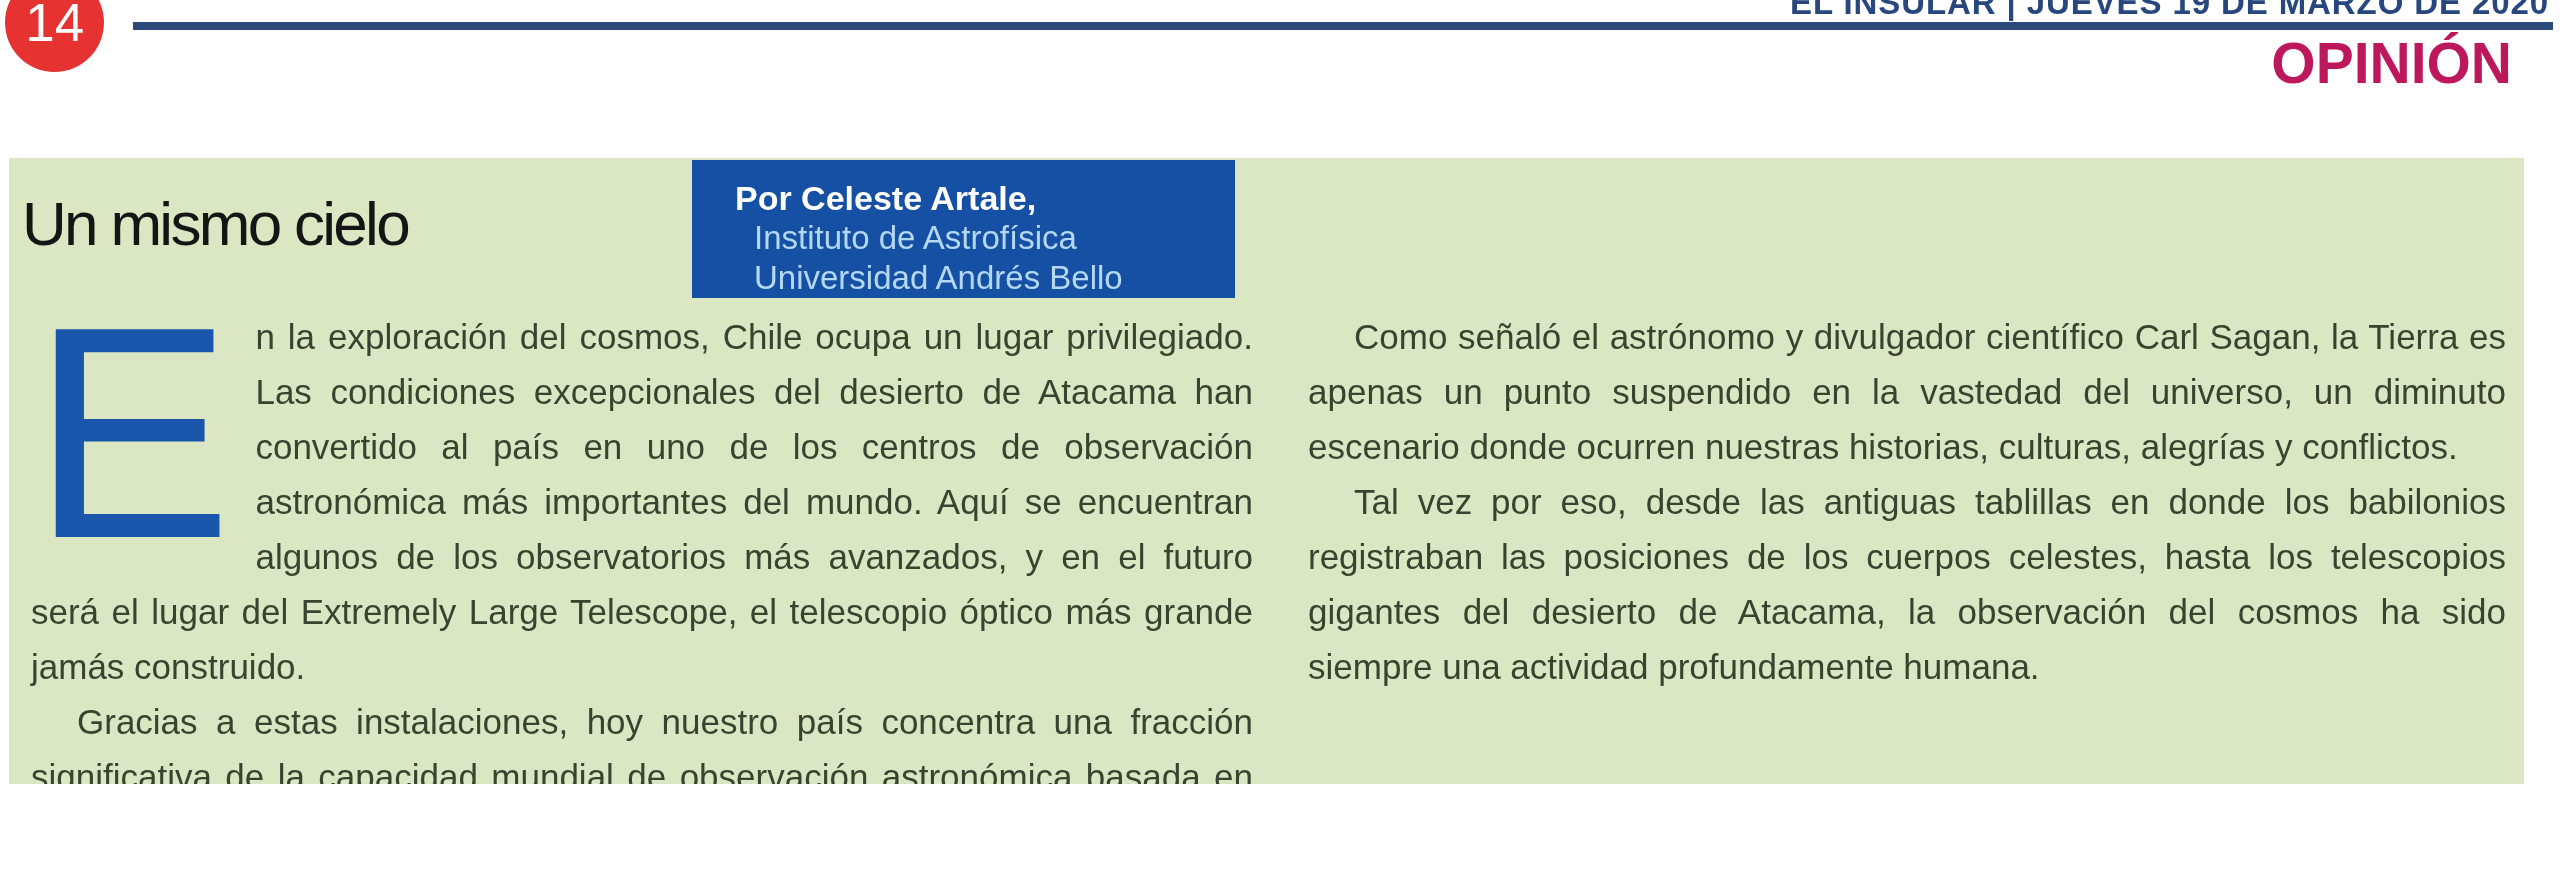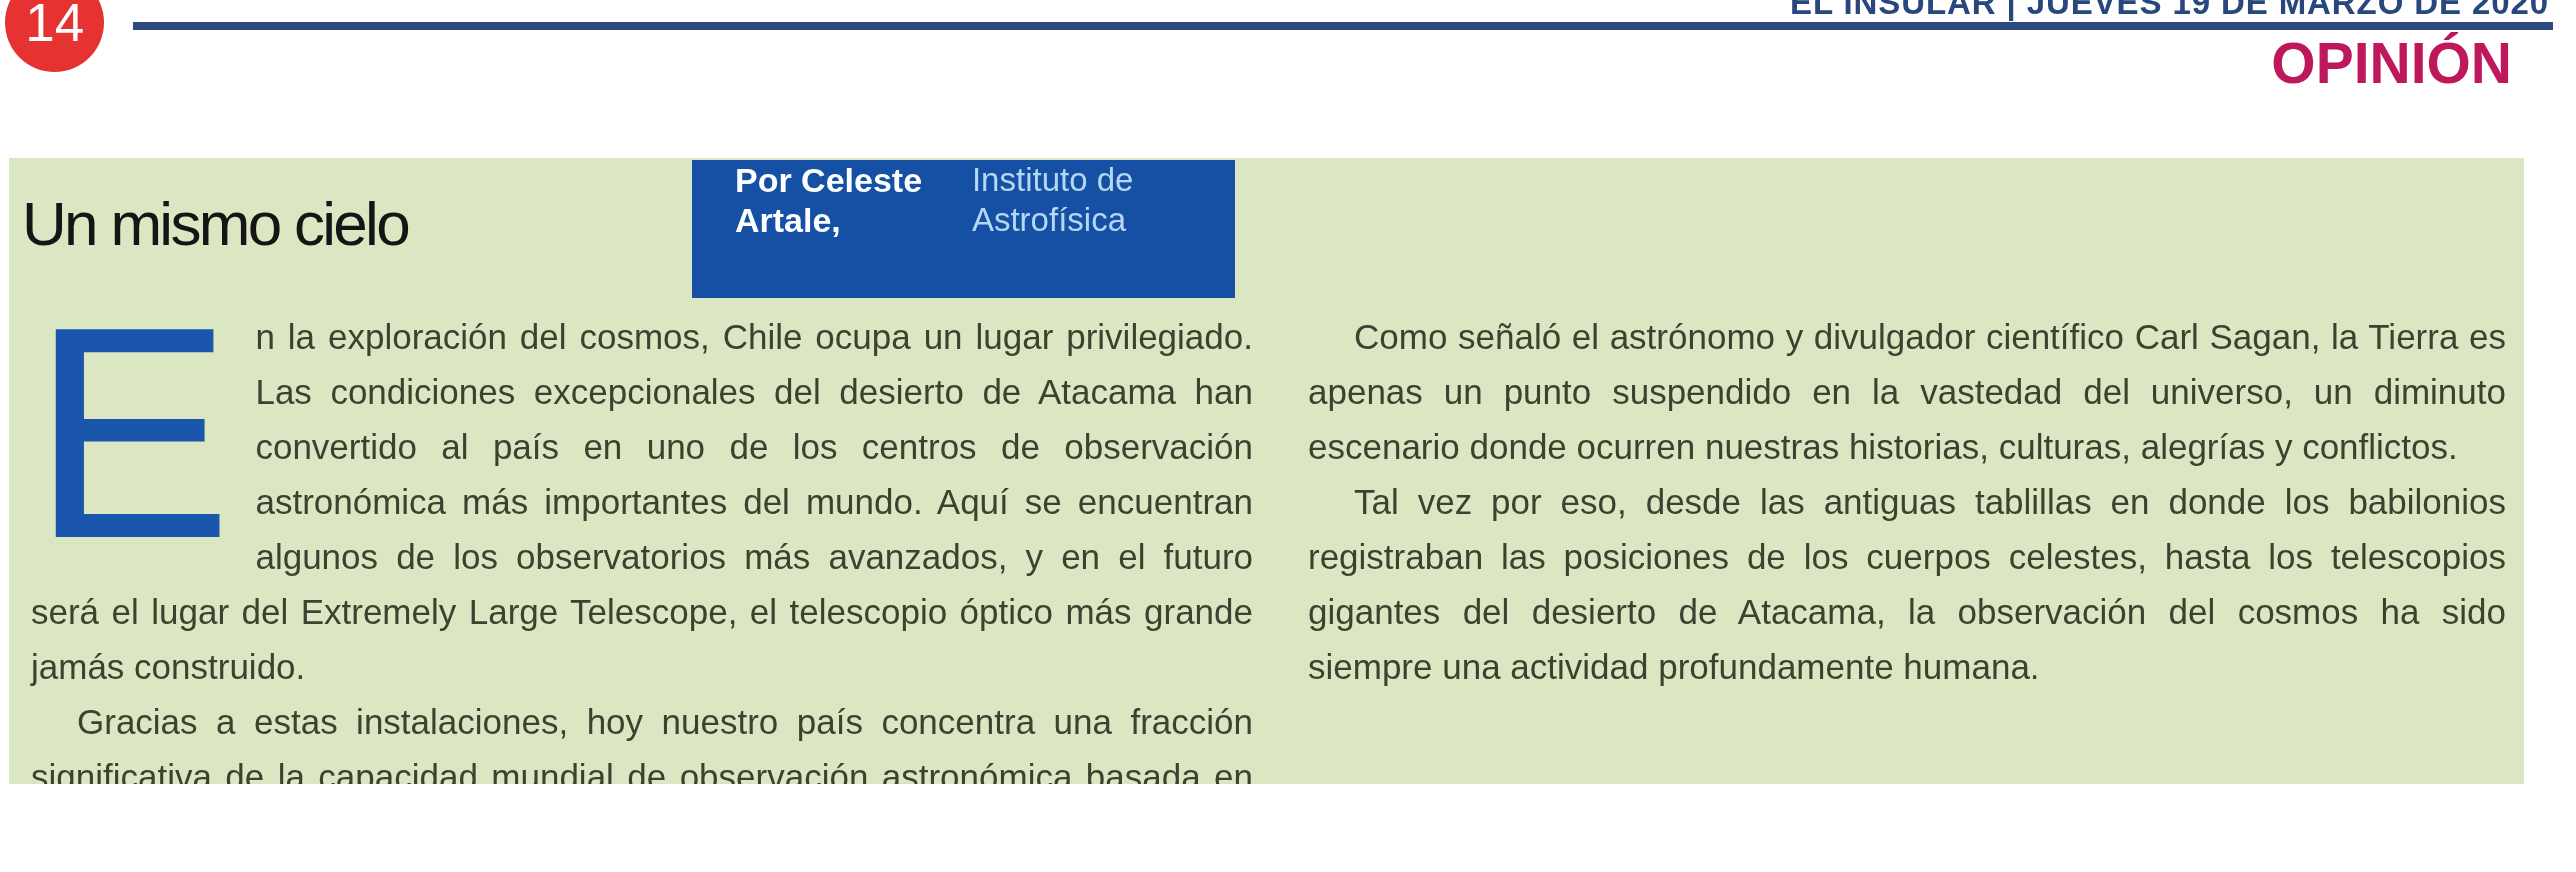--- a/index.html
+++ b/index.html
@@ -51,26 +51,26 @@
   .article-title {
     position:absolute; left:22px; top:188px;
     font-size:62px; font-weight:400;
     letter-spacing:-2.7px; color:#151515;
     white-space:nowrap;
   }
   .byline-box {
     position:absolute; left:692px; top:160px;
     width:543px; height:138px;
     background:#1550a5;
-    display:flex; flex-direction:row; justify-content:flex-end;
+    display:flex; flex-direction:column; justify-content:flex-end;
     padding-left:43px; padding-right:9px;
     line-height:40px;
   }
   .byline-author { color:#ffffff; font-weight:700; font-size:34px; }
-  .byline-affil  { color:#b5d8f2; font-weight:400; font-size:33px; }
+  .byline-affil  { color:#b5d8f2; font-weight:400; font-size:33px;margin-left:19px; }
 
   
   .columns {
     position:absolute; left:31px; top:309px;
     width:2475px;
     display:flex; gap:55px;
   }
   .col { font-size:35px; line-height:55px; color:#39432f; text-align:justify; }
   .col-left  { width:1222px; }
   .col-right { width:1198px; }
@@ -94,20 +94,21 @@
   <div class="masthead-rule"></div>
   <div class="section-label">OPINIÓN</div>
 
   <div class="article-panel"></div>
 
   <h1 class="article-title">Un mismo cielo</h1>
 
   <div class="byline-box">
     <div class="byline-author">Por Celeste Artale,</div>
     <div class="byline-affil">Instituto de Astrofísica</div>
+    <div class="byline-affil">Universidad Andrés Bello</div>
   </div>
 
   <div class="columns">
     <div class="col col-left">
       <p><span class="dropcap">E</span><span>n la exploración del cosmos, Chile ocupa un lugar privilegiado. Las condiciones excepcionales del desierto de Atacama han convertido al país en uno de los centros de observación astronómica más importantes del mundo. Aquí se encuentran algunos de los observatorios más avanzados, y en el futuro será el lugar del Extremely Large Telescope, el telescopio óptico más grande jamás construido.</span></p>
       <p class="indent">Gracias a estas instalaciones, hoy nuestro país concentra una fracción significativa de la capacidad mundial de observación astronómica basada en tierra y alberga una comunidad científica vibrante y creciente. Cientos de astrónomos y astrónomas junto a estudiantes, ingenieros y profesionales de distintas áreas trabajan desde universidades y centros de investigación, contribuyendo al conocimiento del universo.</p>
 
     </div>
     <div class="col col-right">
       <p class="indent">Como señaló el astrónomo y divulgador científico Carl Sagan, la Tierra es apenas un punto suspendido en la vastedad del universo, un diminuto escenario donde ocurren nuestras historias, culturas, alegrías y conflictos.</p>

